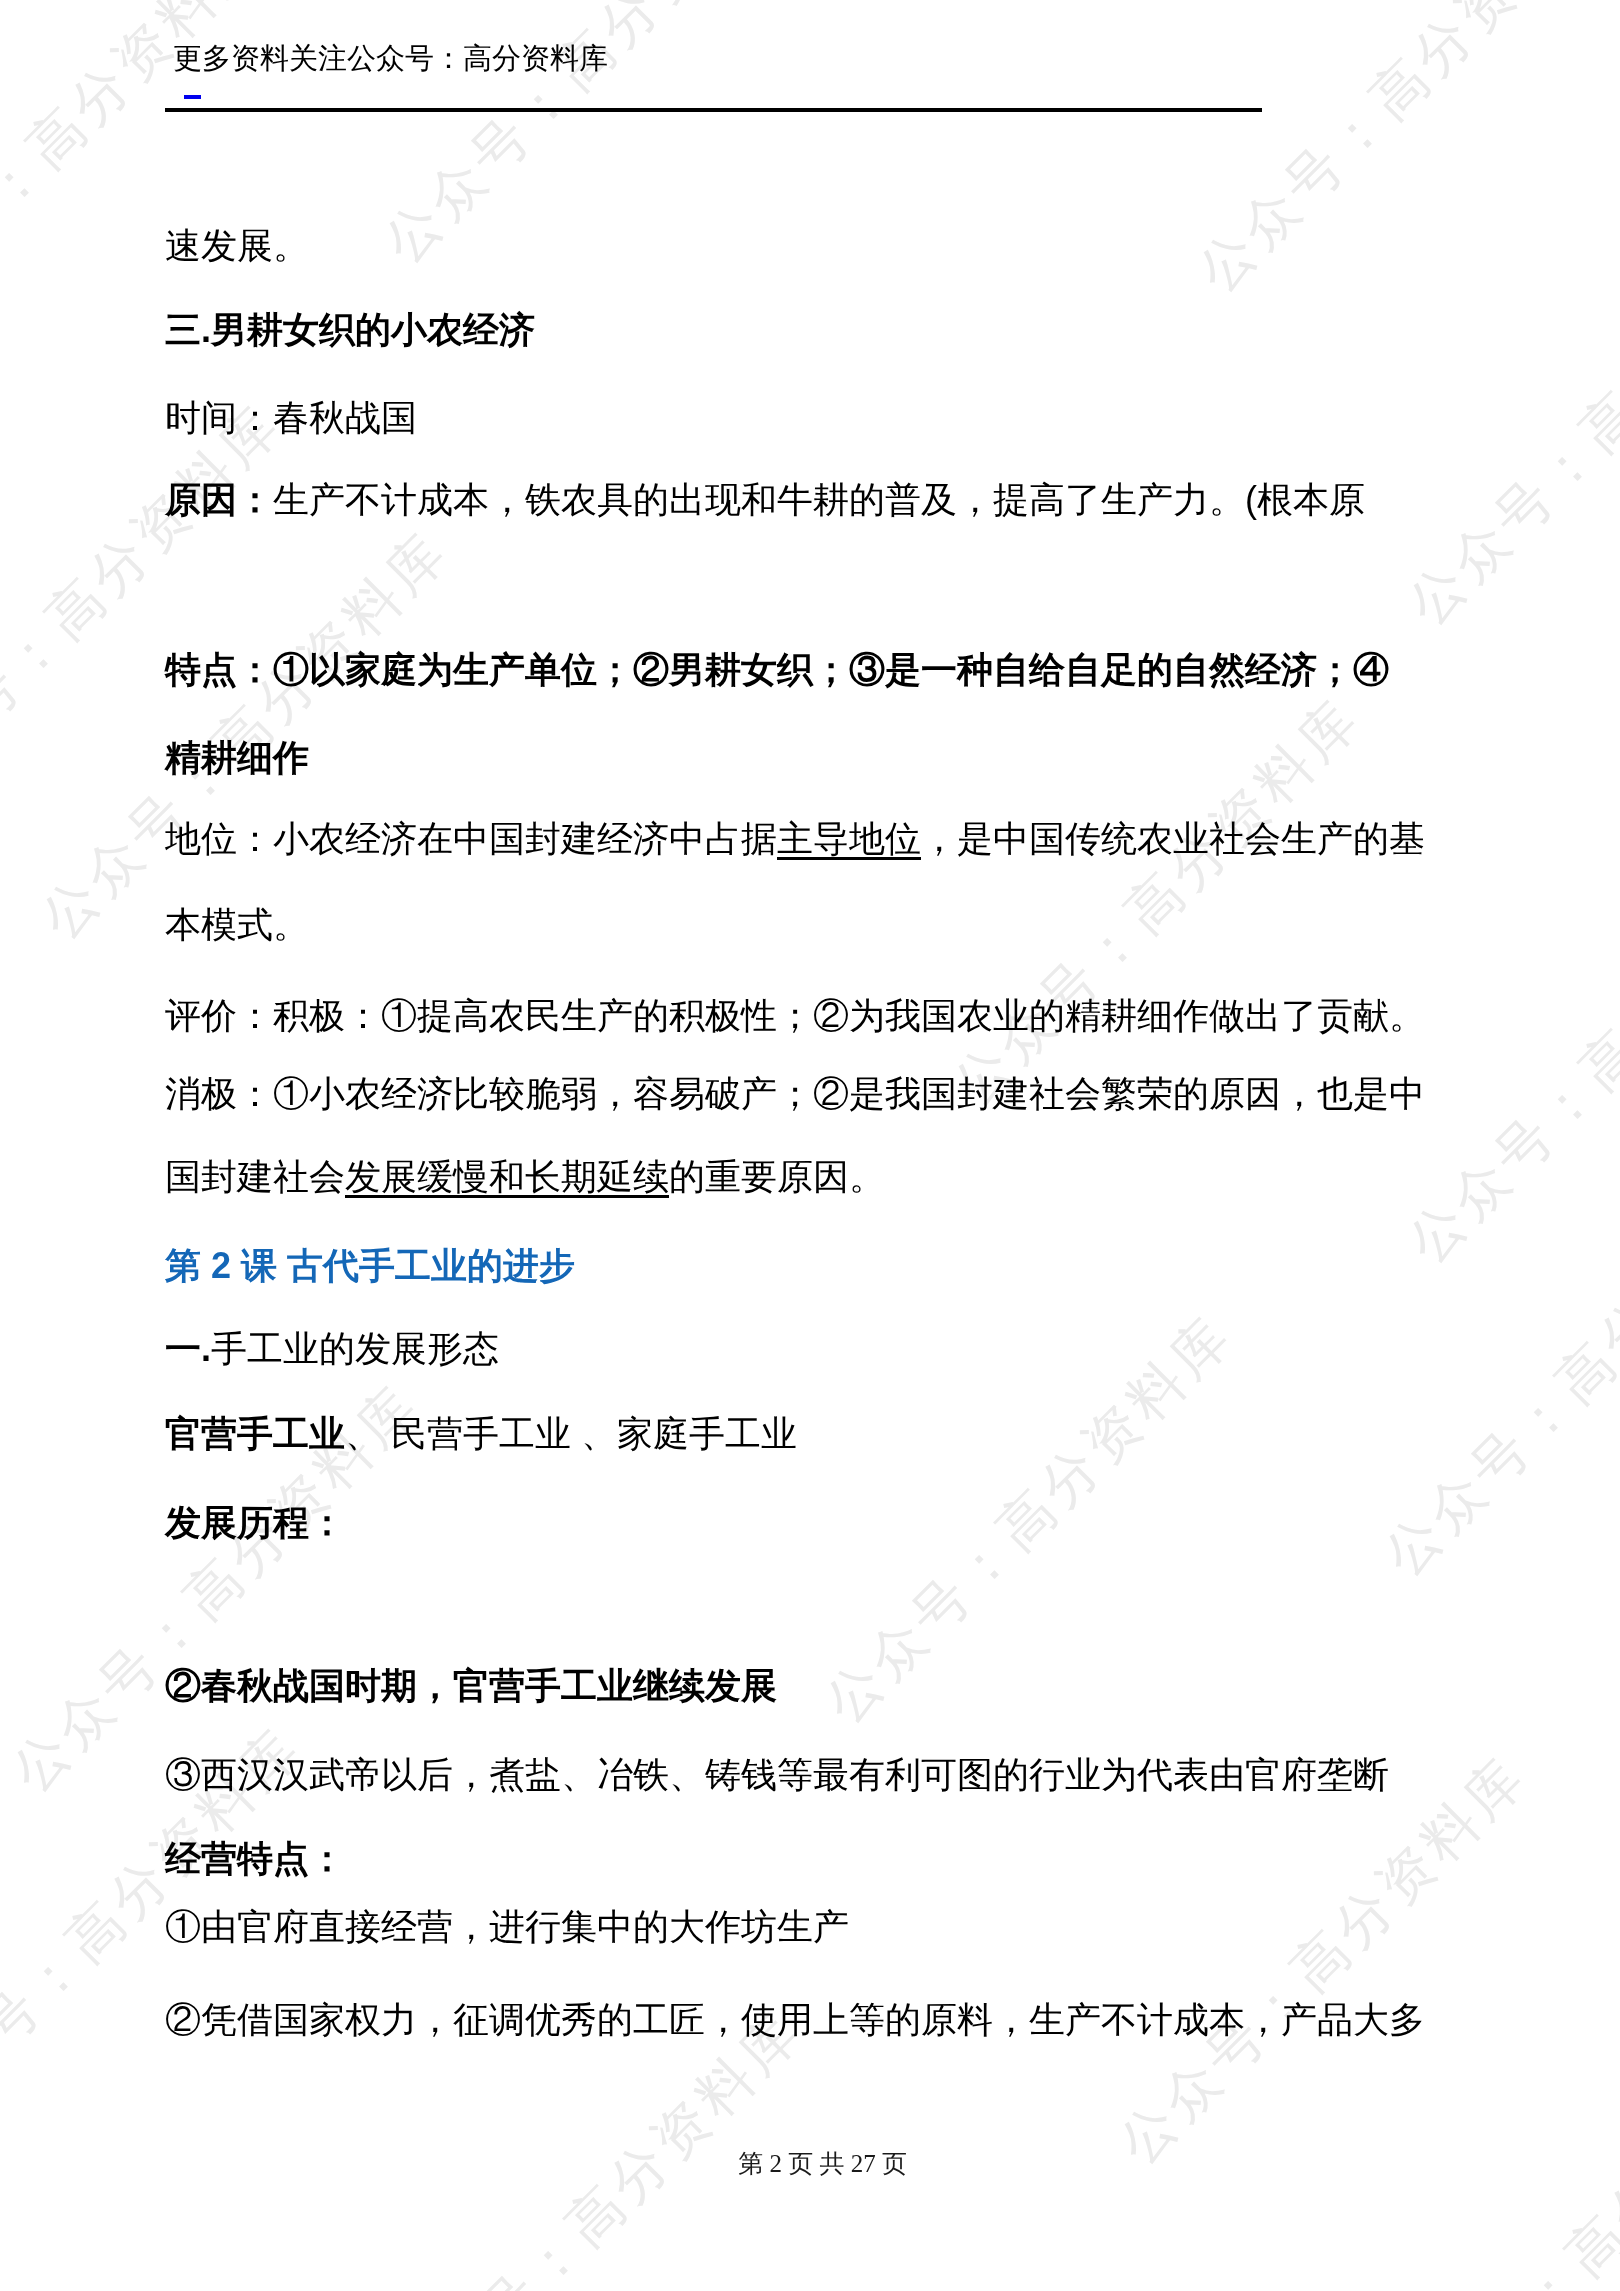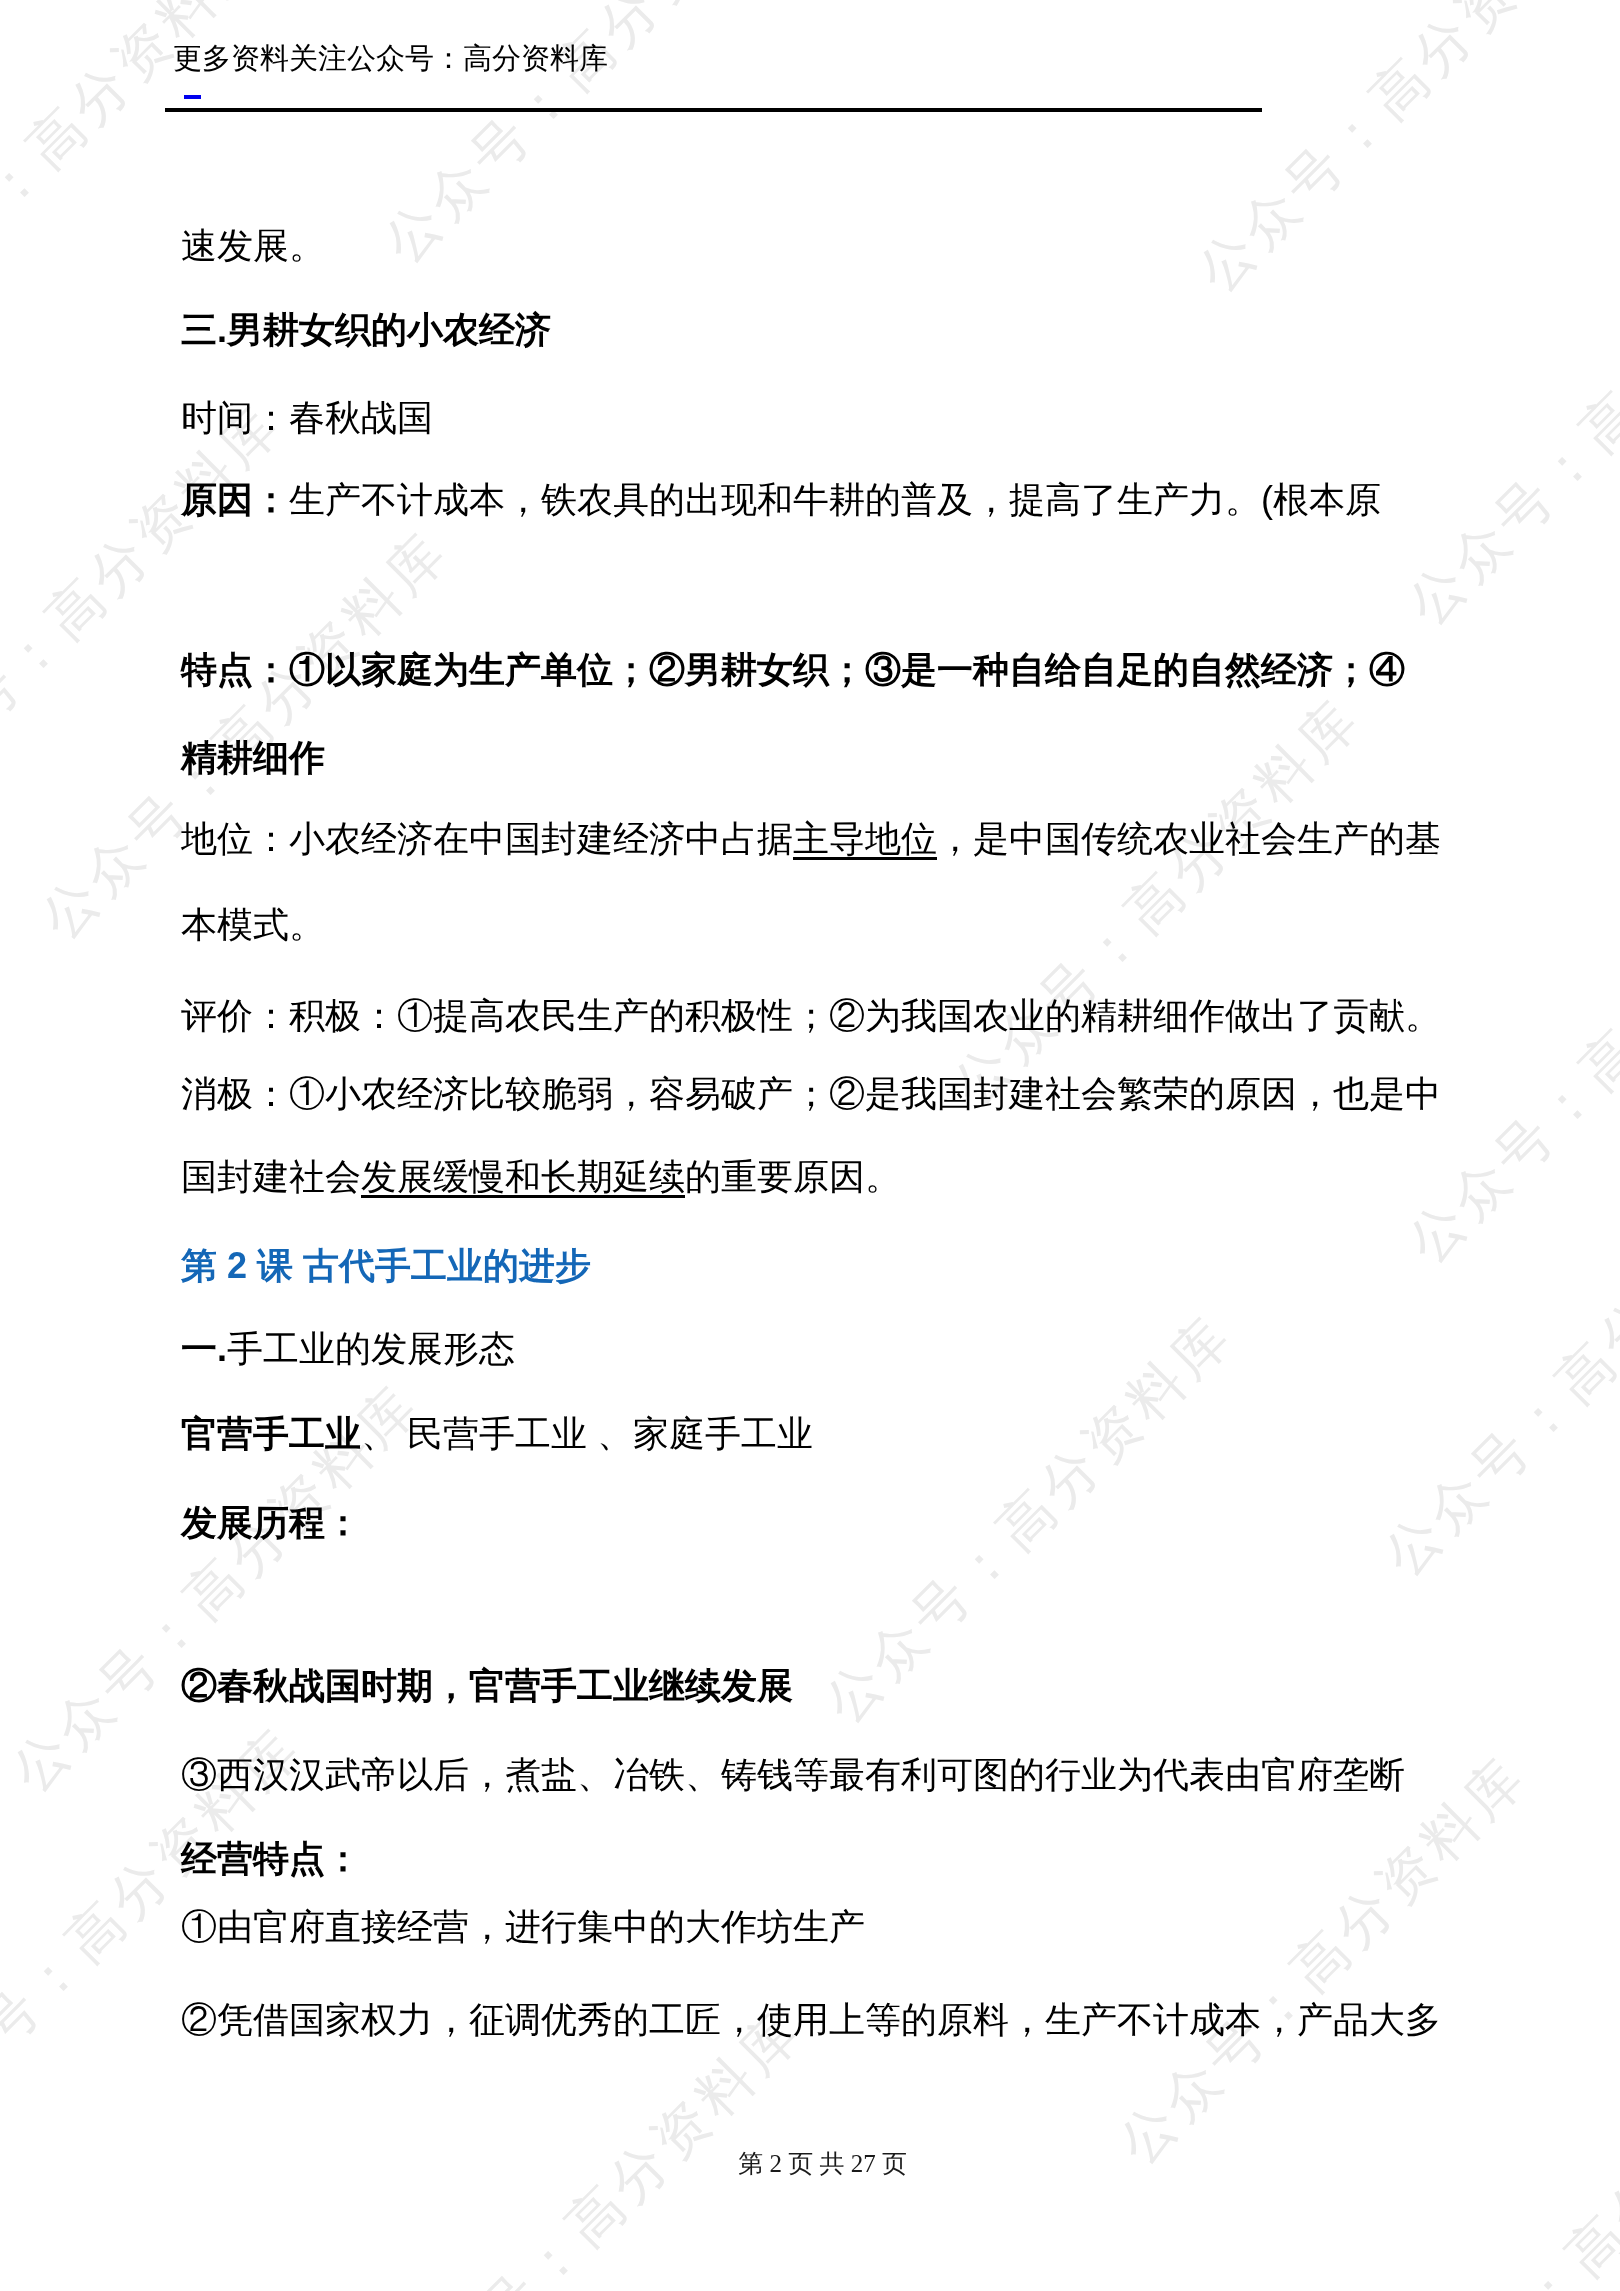--- a/index.html
+++ b/index.html
@@ -42,21 +42,21 @@
   .hdr-rule {
     position: absolute;
     left: 165px;
     top: 108px;
     width: 1097px;
     height: 3.9px;
     background: #000000;
     z-index: 2;
   }
   
-  .body-layer { position: absolute; inset: 0; z-index: 1; margin-left: 16px; }
+  .body-layer { position: absolute; inset: 0; z-index: 1; }
   .line {
     position: absolute;
     left: 165px;
     font-size: 36px;
     line-height: 45px;
     color: #000000;
     white-space: pre;
   }
   .line .b { font-weight: bold; }
   .line .u {

